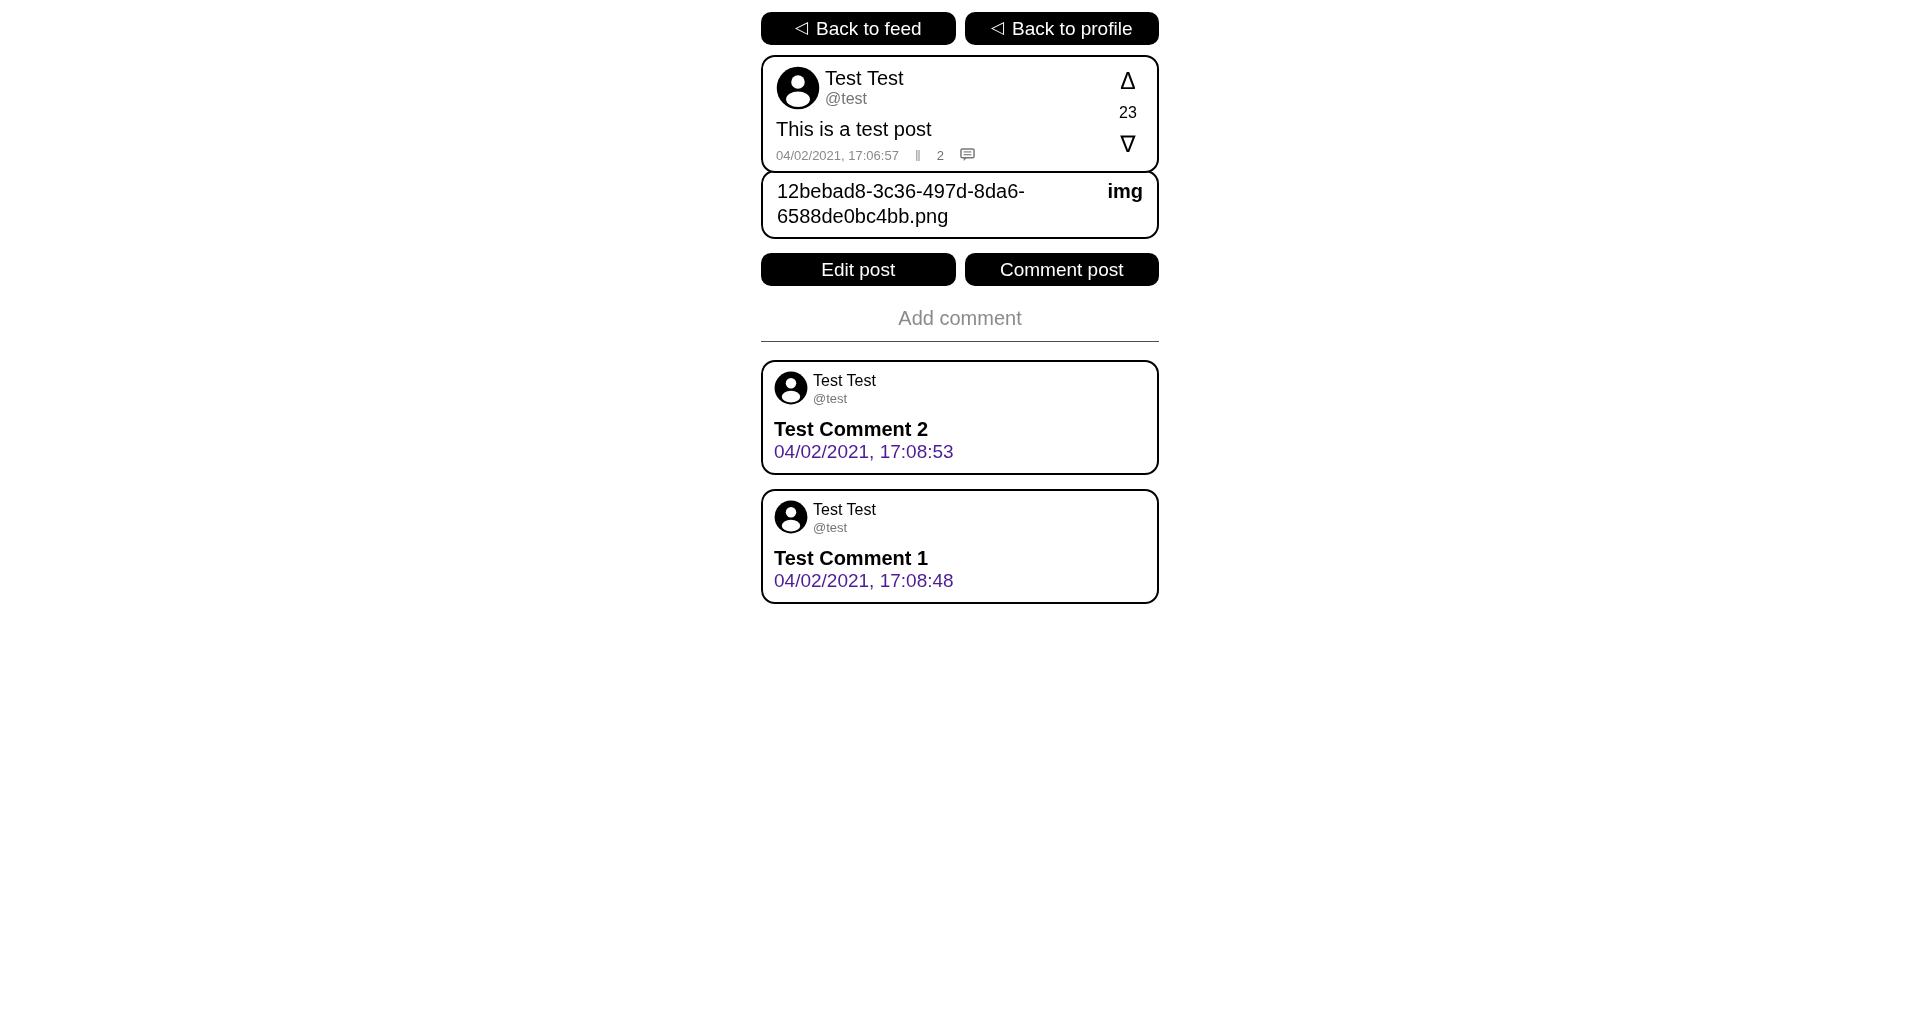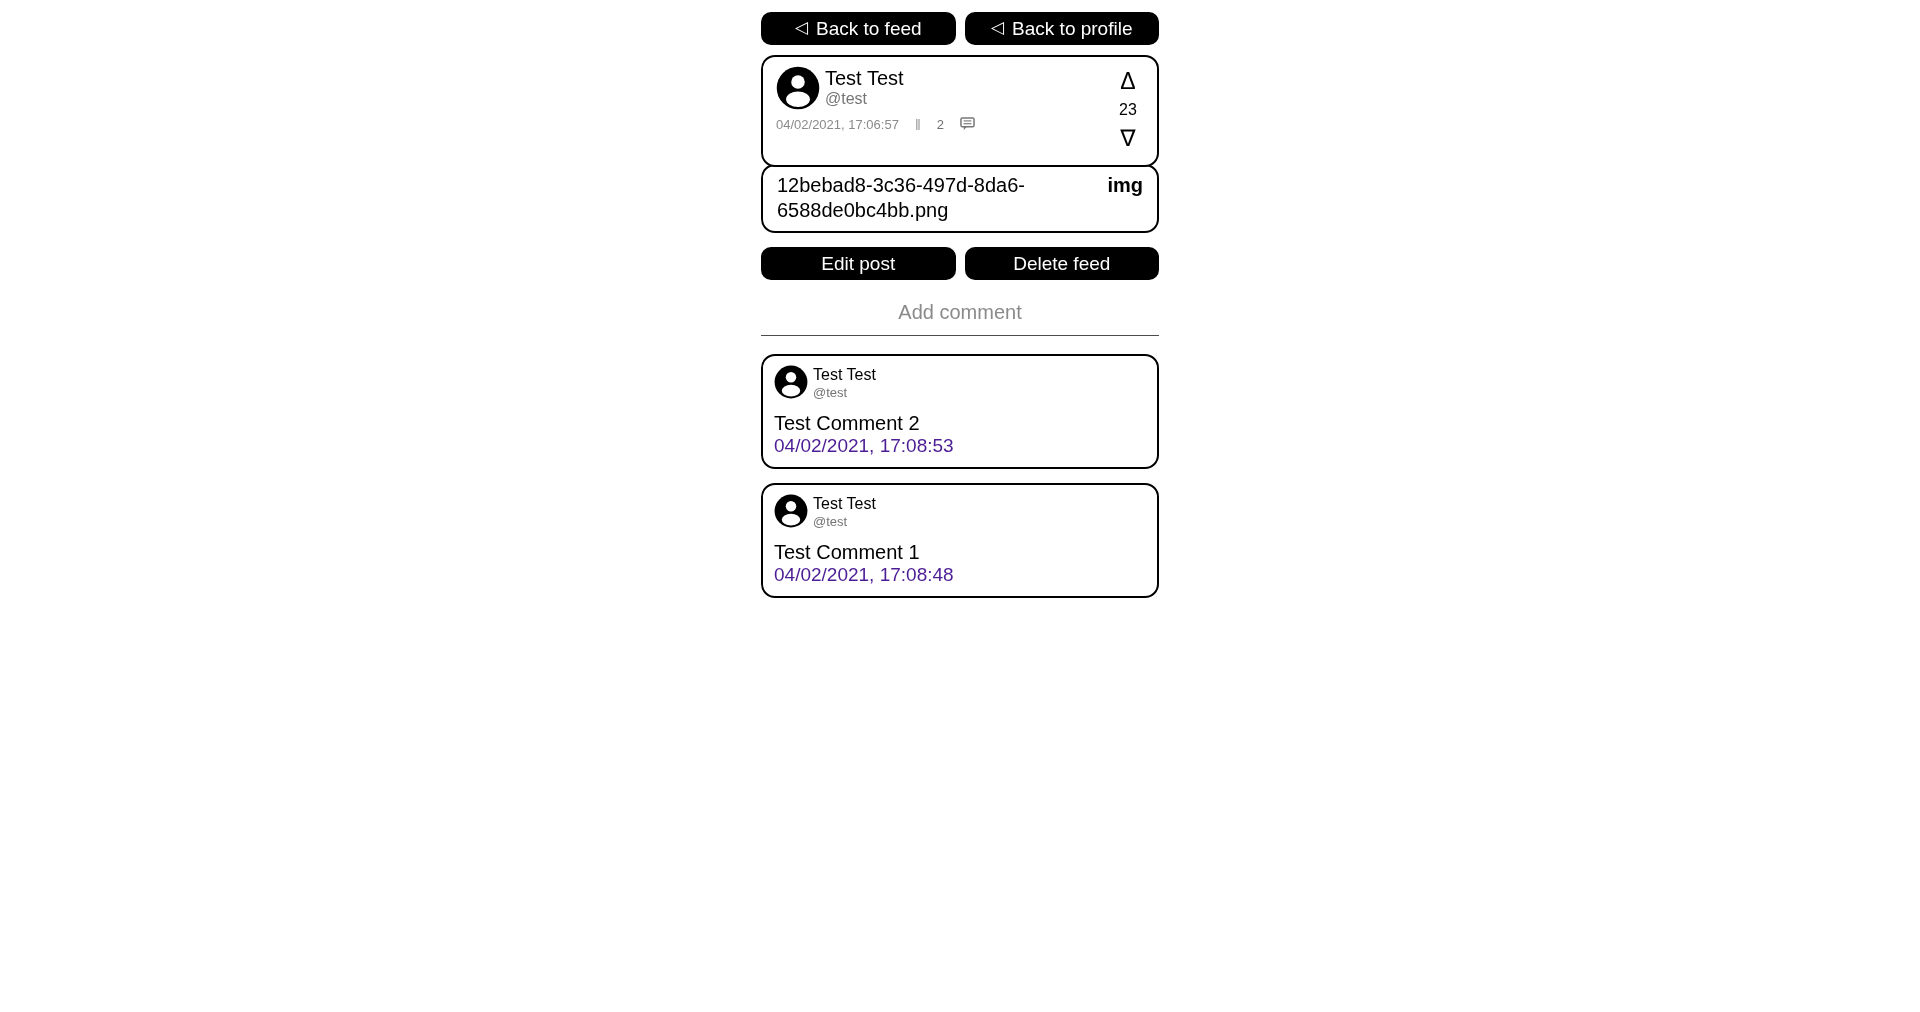--- a/index.html
+++ b/index.html
@@ -49,21 +49,21 @@
   .comment-input::placeholder { color:#8a8a8a; opacity:1; }
 
   
   .comment-card { margin-top:14px; border:2px solid #000; border-radius:14px;
                   padding:9px 11px 10px; background:#fff; }
   .comment-card.first { margin-top:18px; }
   .c-author-row { display:flex; align-items:flex-start; }
   .c-names { margin-left:5px; padding-top:1px; }
   .c-name { font-size:16px; line-height:1.15; }
   .c-handle { font-size:13px; line-height:1.2; color:#757575; }
-  .c-text { font-size:20px; margin-top:9px; line-height:1.15; }
+  .c-text { font-size:20px; margin-top:9px; line-height:1.15;font-weight:bold; }
   .c-time { font-size:19px; color:#4c1d95; }
 
   .bubble-icon { display:inline-block; position:relative; top:1px; }
 </style>
 </head>
 <body>
 
 <div class="column">
 
   <div class="btn-row">
@@ -85,20 +85,21 @@
             <circle cx="12" cy="12" r="11.6" fill="#000"></circle>
             <circle cx="12" cy="8.7" r="3.7" fill="#fff"></circle>
             <ellipse cx="12" cy="18.1" rx="6.5" ry="4.2" fill="#fff"></ellipse>
           </svg>
         </span>
         <div class="author-names">
           <div class="author-name">Test Test</div>
           <div class="author-handle">@test</div>
         </div>
       </div>
+      <div class="post-text">This is a test post</div>
       <div class="meta-row">
         <span>04/02/2021, 17:06:57</span>
         <span class="meta-sep">‖</span>
         <span class="meta-count">2</span>
         <span class="bubble-icon">
           <svg width="15" height="14" viewBox="0 0 16 15">
             <rect x="1" y="1" width="14" height="9.5" rx="1.5" fill="none" stroke="#777" stroke-width="1.6"></rect>
             <path d="M4 10.5 v3.5 l3.4 -3.5 z" fill="#777"></path>
             <line x1="3.8" y1="4.2" x2="12.2" y2="4.2" stroke="#777" stroke-width="1.2"></line>
             <line x1="3.8" y1="7.2" x2="12.2" y2="7.2" stroke="#777" stroke-width="1.2"></line>
@@ -116,21 +117,21 @@
   <div class="attachment-card">
     <span class="attachment-name">12bebad8-3c36-497d-8da6-6588de0bc4bb.png</span>
     <span class="attachment-type">img</span>
   </div>
 
   <div class="btn-row action-row">
     <button class="btn">
       <span>Edit post</span>
     </button>
     <button class="btn">
-      <span>Delete feed</span>
+      <span>Comment post</span>
     </button>
   </div>
 
   <input class="comment-input" type="text" value="" placeholder="Add comment" style="">
 
   <div class="comment-card first">
     <div class="c-author-row">
       <span>
         <svg width="34" height="34" viewBox="0 0 24 24">
           <circle cx="12" cy="12" r="11.6" fill="#000"></circle>

